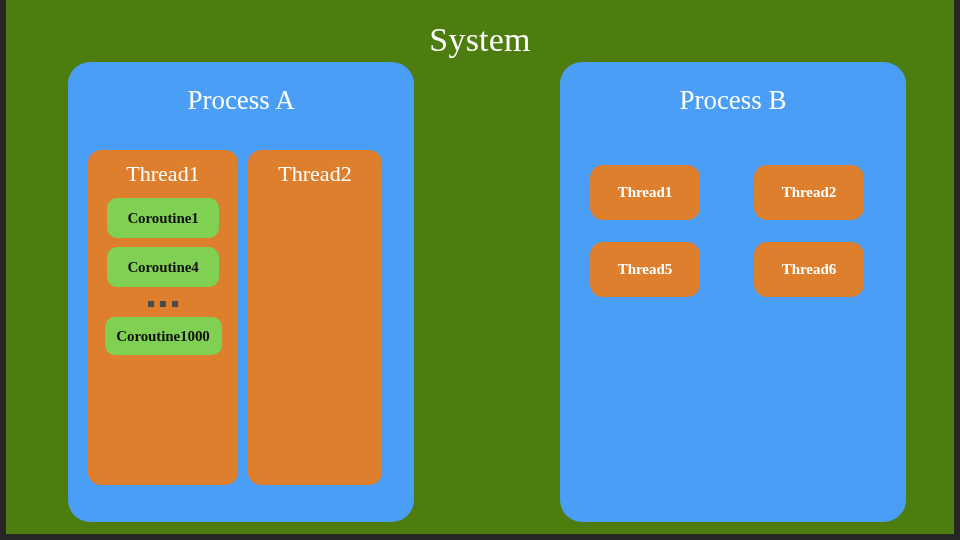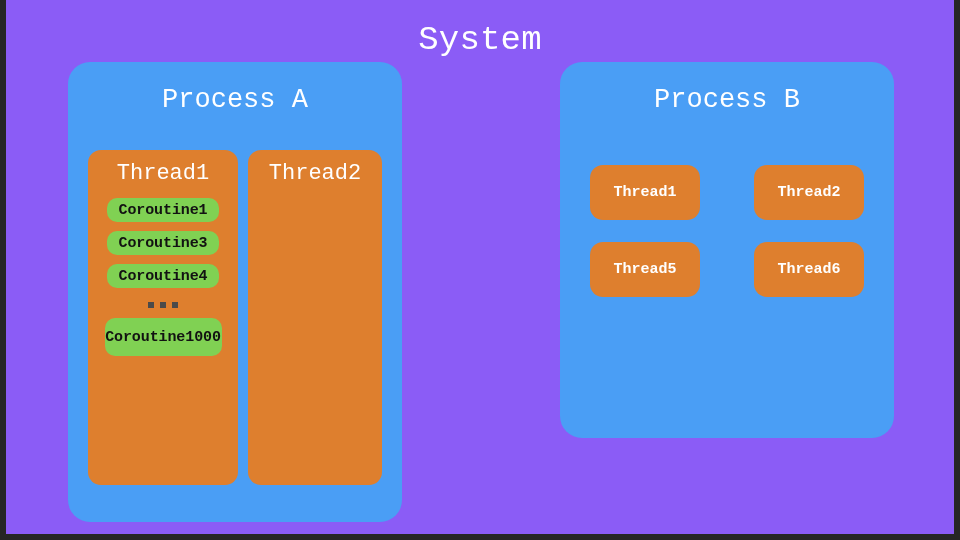--- a/index.html
+++ b/index.html
@@ -4,23 +4,23 @@
 <style>
   html, body {
     margin: 0;
     padding: 0;
     background: #1f1f1f;
   }
   #canvas {
     position: relative;
     width: 960px;
     height: 540px;
-    background: #8b5cf6;
+    background: #4d7c0f;
     overflow: hidden;
-    font-family: Liberation Mono, monospace;
+    font-family: Liberation Serif, serif;
     -webkit-font-smoothing: antialiased;
   }
   
   .edge-gutter {
     position: absolute;
     background: #262626;
   }
   .edge-left  { left: 0;  top: 0; width: 6px;  height: 540px; }
   .edge-right { right: 0; top: 0; width: 6px;  height: 540px; }
   .edge-bottom{ left: 0;  bottom: 0; width: 960px; height: 6px; }
@@ -35,23 +35,24 @@
     font-size: 34px;
     font-weight: 400;
     letter-spacing: 0.2px;
     line-height: 40px;
   }
 
   .process-box {
     position: absolute;
     background: #4a9ef5;
     border-radius: 22px;
+    padding-left: 12px;
   }
   #process-a { left: 68px;  top: 62px; width: 334px; height: 460px; }
-  #process-b { left: 560px; top: 62px; width: 334px; height: 376px; }
+  #process-b { left: 560px; top: 62px; width: 334px; height: 460px; }
 
   .process-title {
     position: absolute;
     left: 0;
     top: 22px;
     width: 100%;
     text-align: center;
     color: #ffffff;
     font-size: 27px;
     font-weight: 400;
@@ -82,21 +83,21 @@
   .coroutine-list {
     position: absolute;
     left: 0;
     top: 48px;
     width: 100%;
   }
   .coroutine-box {
     position: relative;
     margin: 0 auto 9px auto;
     width: 112px;
-    height: 24px;
+    height: 40px;
     background: #80d153;
     border-radius: 10px;
     color: #121212;
     font-size: 15px;
     font-weight: 700;
     display: flex;
     align-items: center;
     justify-content: center;
     letter-spacing: -0.1px;
   }
@@ -156,21 +157,20 @@
   <div id="system-title">System</div>
 
   <div class="process-box" id="process-a">
     <div class="process-title">Process A</div>
 
     <div class="thread-box-a" id="thread-a-1">
       <div class="thread-a-title">Thread1</div>
 
       <div class="coroutine-list">
         <div class="coroutine-box">Coroutine1</div>
-        <div class="coroutine-box">Coroutine3</div>
         <div class="coroutine-box">Coroutine4</div>
 
         <div class="ellipsis-row">
           <span class="ellipsis-dot"></span>
           <span class="ellipsis-dot"></span>
           <span class="ellipsis-dot"></span>
         </div>
 
         <div class="coroutine-box wide">Coroutine1000</div>
       </div>

